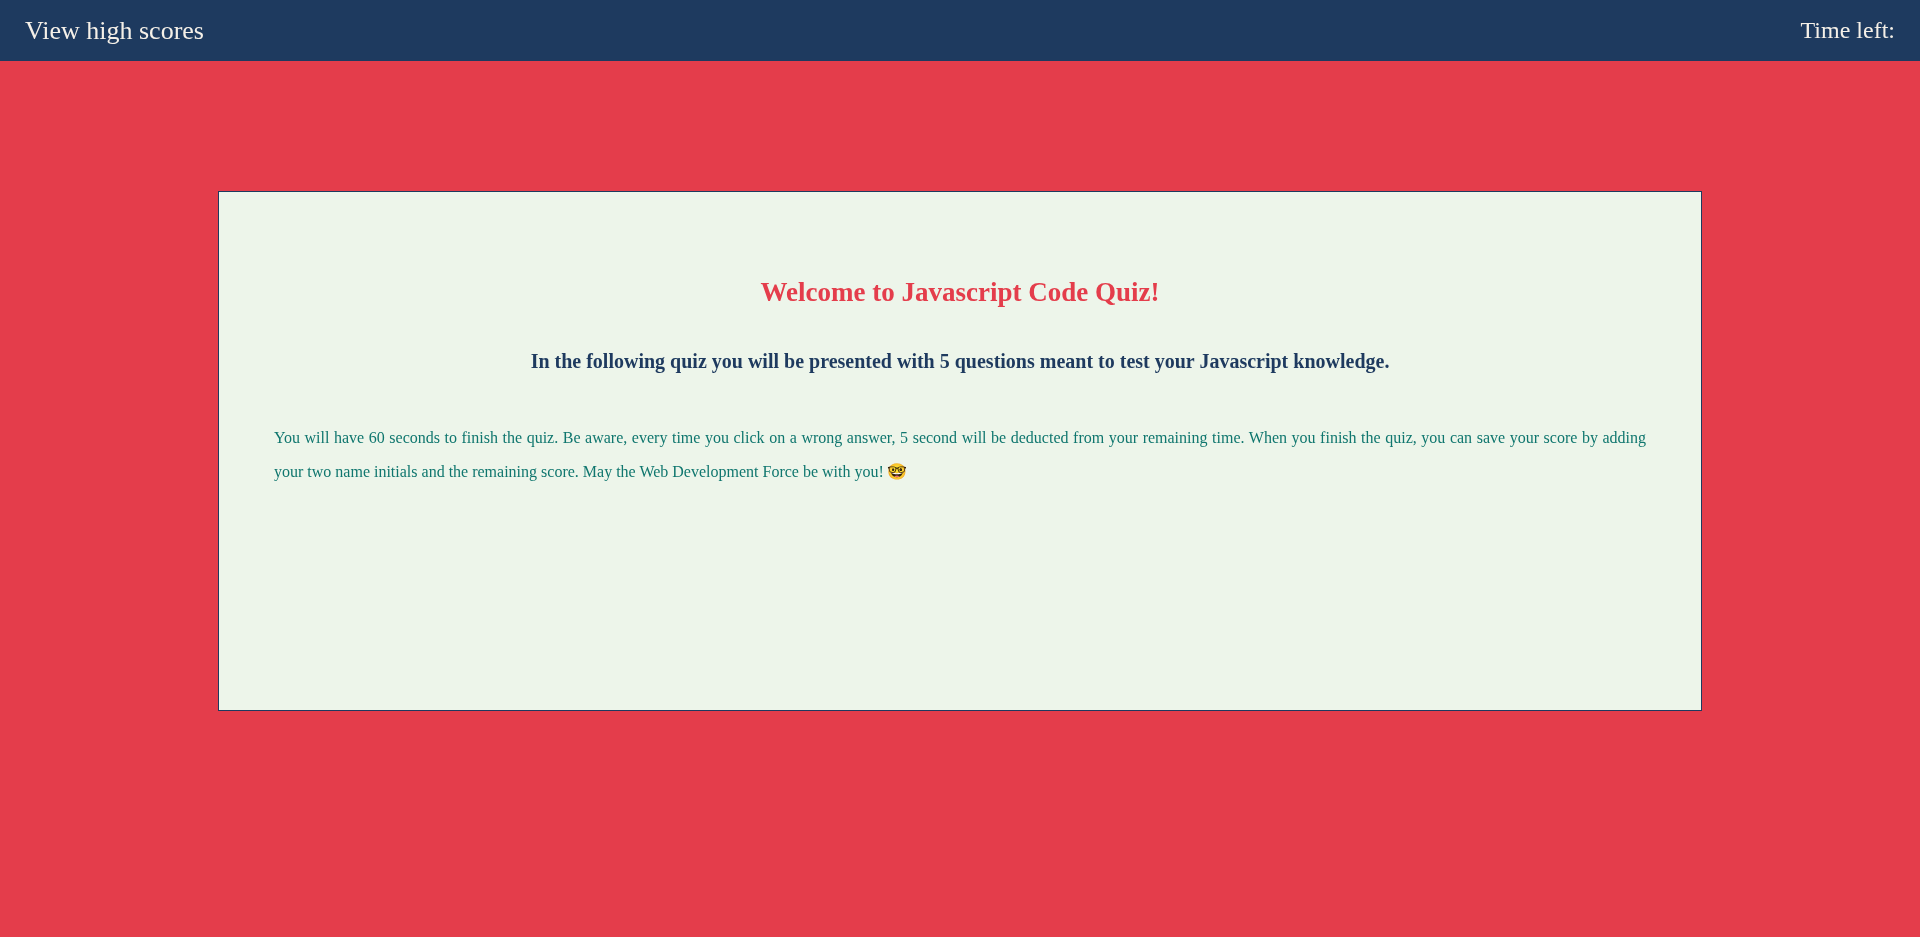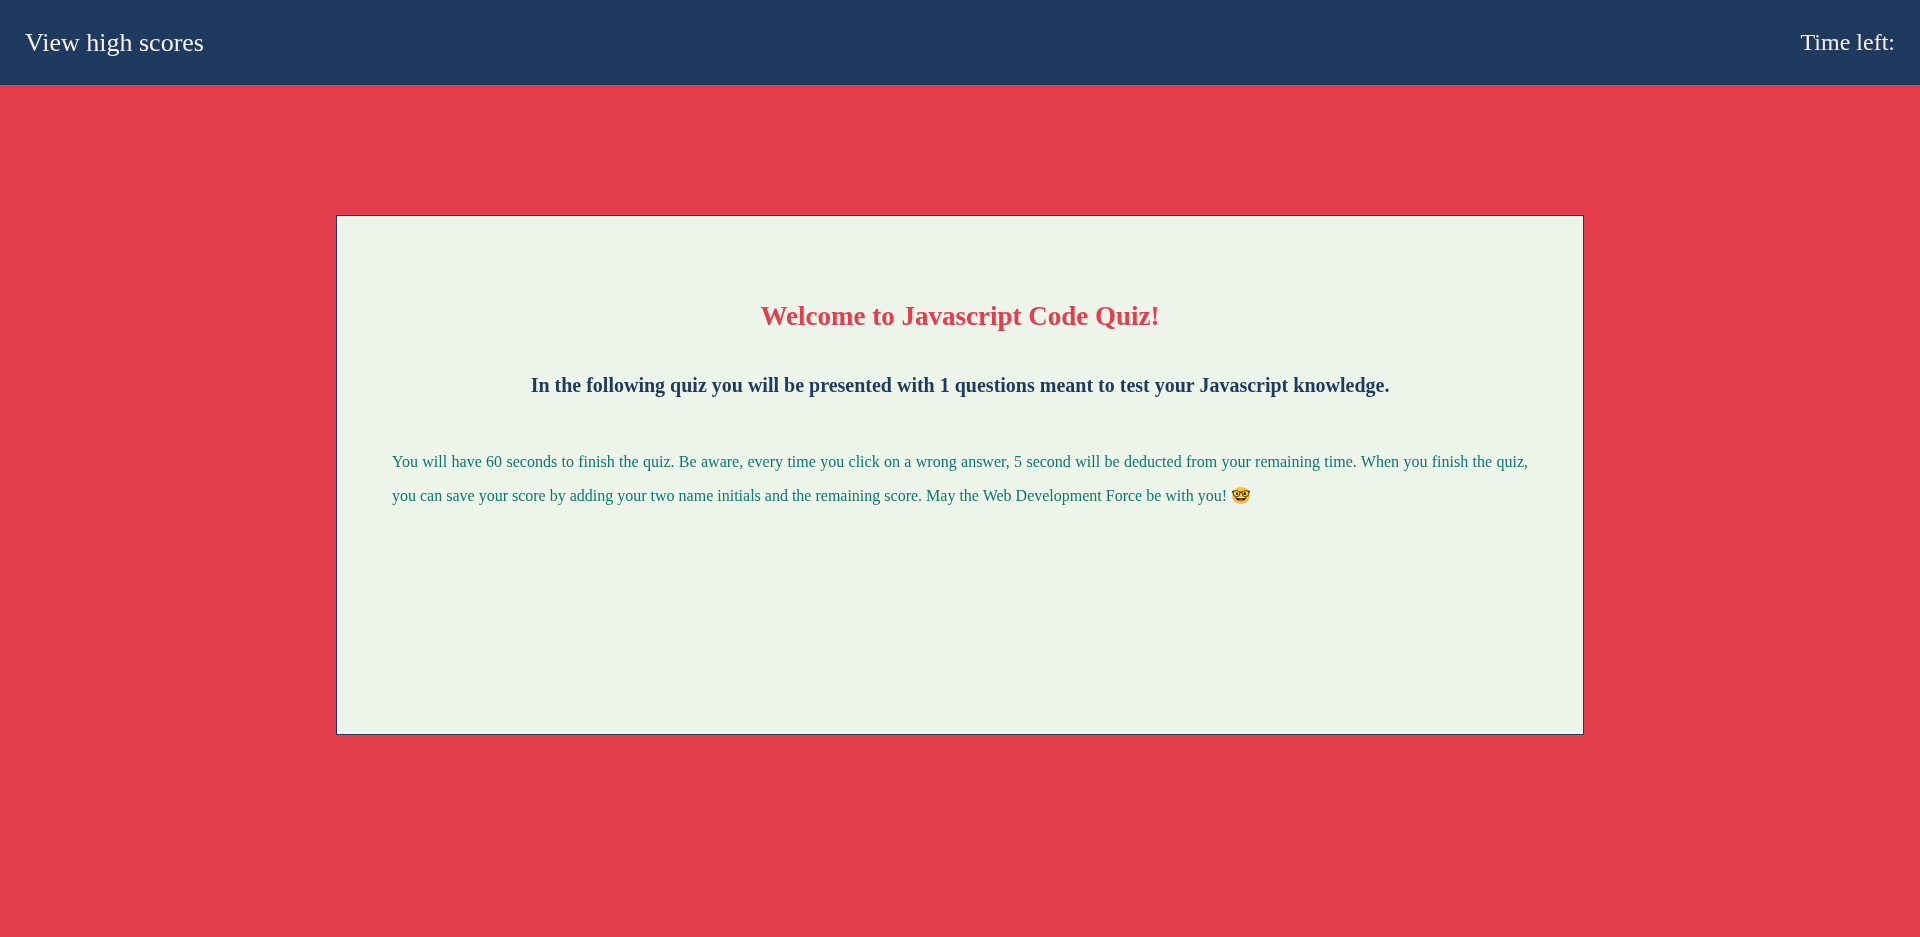--- a/index.html
+++ b/index.html
@@ -11,40 +11,40 @@
       font-family: Georgia, 'Times New Roman', serif;
       background-color: #e43d4b;
       min-height: 100vh;
     }
     .header {
       background-color: #1e3a5f;
       display: flex;
       justify-content: space-between;
       align-items: center;
       padding: 20px 25px;
-      height: 85px;
+      height: 61px;
     }
     .high-scores-link {
       color: #f5f0e8;
       font-size: 26px;
       cursor: pointer;
     }
     .time-left {
       color: #f5f0e8;
       font-size: 24px;
     }
     .main-container {
       display: flex;
       justify-content: center;
       padding-top: 130px;
     }
     .quiz-card {
       background-color: #edf5ea;
       border: 1px solid #1e3a5f;
-      width: 1248px;
+      width: 1484px;
       min-height: 520px;
       padding: 85px 55px 90px 55px;
       text-align: center;
     }
     .welcome-title {
       color: #e43d4b;
       font-size: 27px;
       font-weight: bold;
       margin-bottom: 42px;
     }
@@ -77,16 +77,16 @@
 <body>
 
 <div class="header">
   <span class="high-scores-link">View high scores</span>
   <span class="time-left">Time left:</span>
 </div>
 
 <div class="main-container">
   <div class="quiz-card">
     <h1 class="welcome-title">Welcome to Javascript Code Quiz!</h1>
-    <h2 class="subtitle">In the following quiz you will be presented with 1 questions meant to test your Javascript knowledge.</h2>
+    <h2 class="subtitle">In the following quiz you will be presented with 5 questions meant to test your Javascript knowledge.</h2>
     <p class="description">You will have 60 seconds to finish the quiz. Be aware, every time you click on a wrong answer, 5 second will be deducted from your remaining time. When you finish the quiz, you can save your score by adding your two name initials and the remaining score. May the Web Development Force be with you! 🤓</p>
   </div>
 </div>
 
 </body></html>

